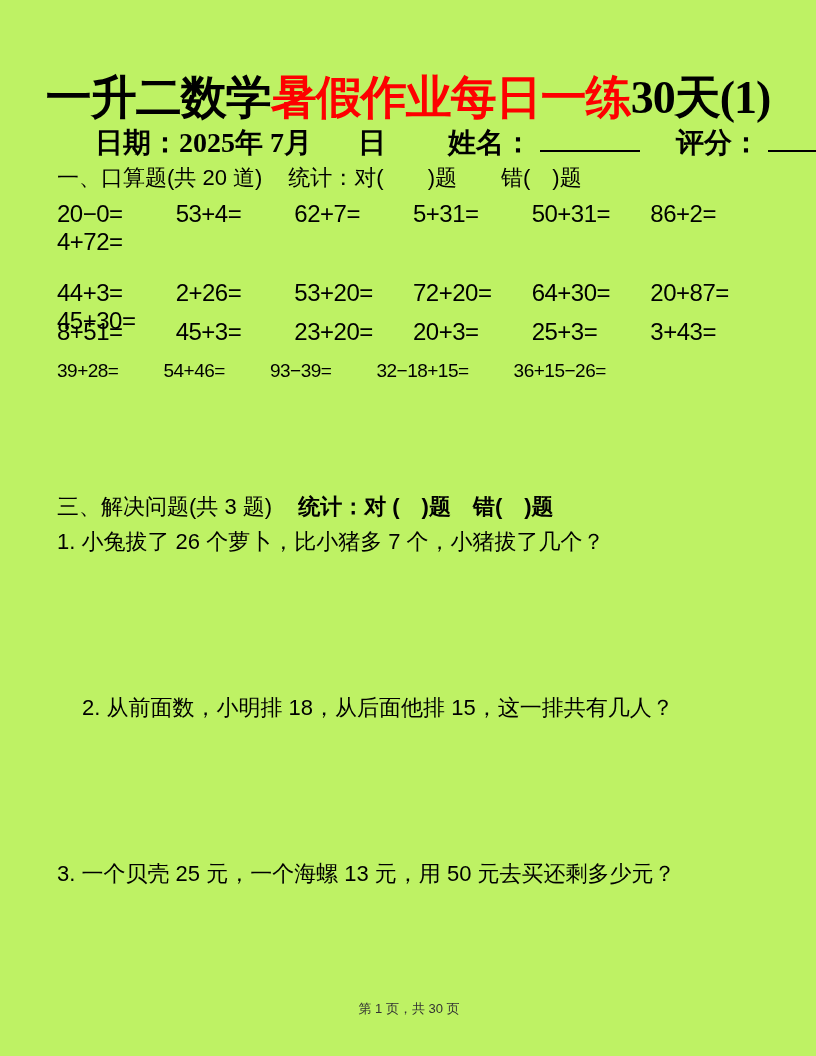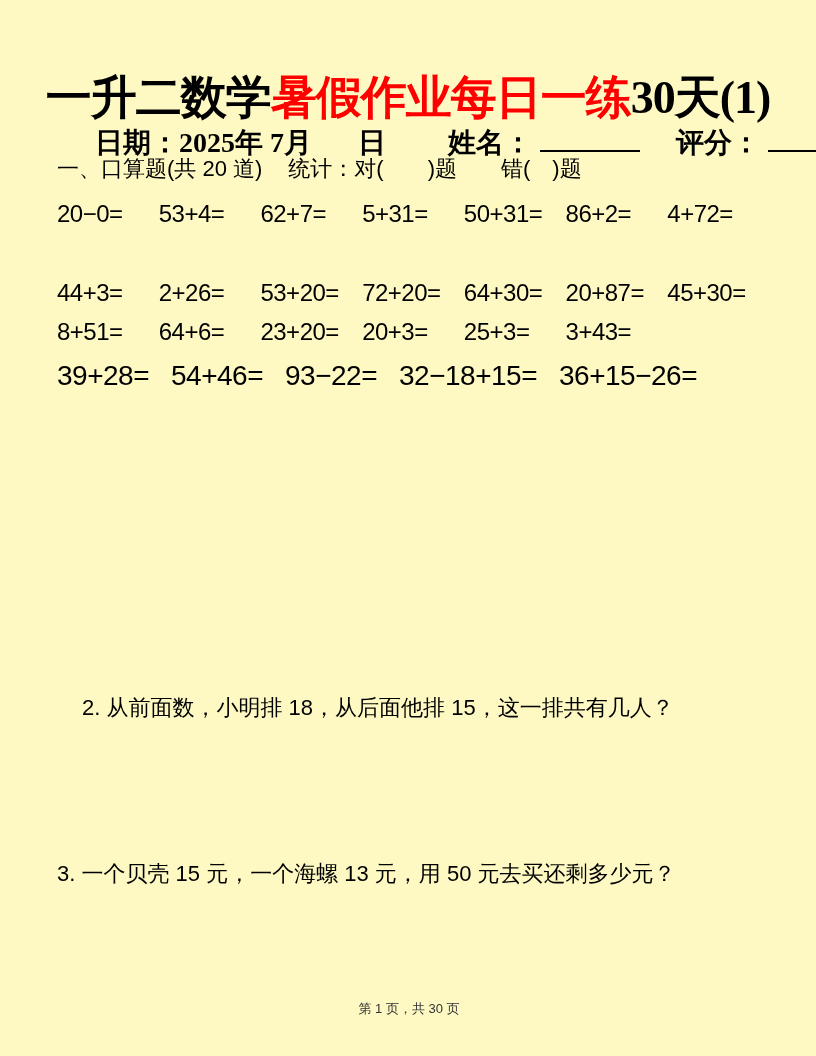--- a/index.html
+++ b/index.html
@@ -6,21 +6,21 @@
     margin: 0;
     padding: 0;
     background: #ffffff;
     font-family: "Liberation Sans", sans-serif;
     color: #000000;
   }
   .page {
     position: relative;
     width: 816px;
     height: 1056px;
-    background: #fef9c3;
+    background: #bef264;
     overflow: hidden;
   }
   .abs { position: absolute; white-space: nowrap; }
 
   .title {
     top: 36px;
     left: 0;
     width: 816px;
     text-align: center;
     font-family: "Liberation Serif", serif;
@@ -48,44 +48,44 @@
     margin-left: 8px;
   }
   .blank-name  { width: 100px; }
   .blank-score { width: 88px; }
 
   .section-header {
     left: 57px;
     font-size: 22px;
     font-weight: normal;
   }
-  .sh-1 { top: 154px; }
+  .sh-1 { top: 163px; }
   .sh-2 { top: 322px; }
   .sh-3 { top: 492px; }
   .section-header .stats { margin-left: 26px; }
   .section-header .stats.bold { font-weight: bold; }
 
   .eq-grid {
     left: 57px;
     width: 712px;
     display: grid;
-    grid-template-columns: repeat(7, 1fr);
+    grid-template-columns: repeat(6, 1fr);
     font-size: 24px;
     letter-spacing: -0.5px;
   }
   .row-1 { top: 200px; }
   .row-2 { top: 243px; margin-top: 36px; }
   .row-3 { top: 286px; margin-top: 32px; }
 
   .vcalc-row {
     top: 360px;
     left: 57px;
     display: flex;
-    gap: 22px;
-    font-size: 28px;
+    gap: 45px;
+    font-size: 19px;
     letter-spacing: -0.5px;
     align-items: flex-end;
   }
 
   .word-problem {
     left: 57px;
     font-size: 22px;
   }
   .wp-1 { top: 527px; }
   .wp-2 { top: 693px; margin-left: 25px; }
@@ -132,35 +132,39 @@
     <span class="eq">2+26=</span>
     <span class="eq">53+20=</span>
     <span class="eq">72+20=</span>
     <span class="eq">64+30=</span>
     <span class="eq">20+87=</span>
     <span class="eq">45+30=</span>
   </div>
 
   <div class="abs eq-grid row-3">
     <span class="eq">8+51=</span>
-    <span class="eq">64+6=</span>
+    <span class="eq">45+3=</span>
     <span class="eq">23+20=</span>
     <span class="eq">20+3=</span>
     <span class="eq">25+3=</span>
     <span class="eq">3+43=</span>
   </div>
 
 
   <div class="abs vcalc-row">
     <span class="eq">39+28=</span>
     <span class="eq">54+46=</span>
-    <span class="eq">93−22=</span>
+    <span class="eq">93−39=</span>
     <span class="eq">32−18+15=</span>
     <span class="eq">36+15−26=</span>
   </div>
 
+  <div class="abs section-header sh-3">
+    <span>三、解决问题(共 3 题)</span><span class="stats bold">统计：对 (　)题　错(　)题</span>
+  </div>
 
+  <div class="abs word-problem wp-1">1. 小兔拔了 26 个萝卜，比小猪多 7 个，小猪拔了几个？</div>
   <div class="abs word-problem wp-2">2. 从前面数，小明排 18，从后面他排 15，这一排共有几人？</div>
-  <div class="abs word-problem wp-3">3. 一个贝壳 15 元，一个海螺 13 元，用 50 元去买还剩多少元？</div>
+  <div class="abs word-problem wp-3">3. 一个贝壳 25 元，一个海螺 13 元，用 50 元去买还剩多少元？</div>
 
   <div class="abs footer">第 1 页，共 30 页</div>
 
 </div>
 
 </body></html>

